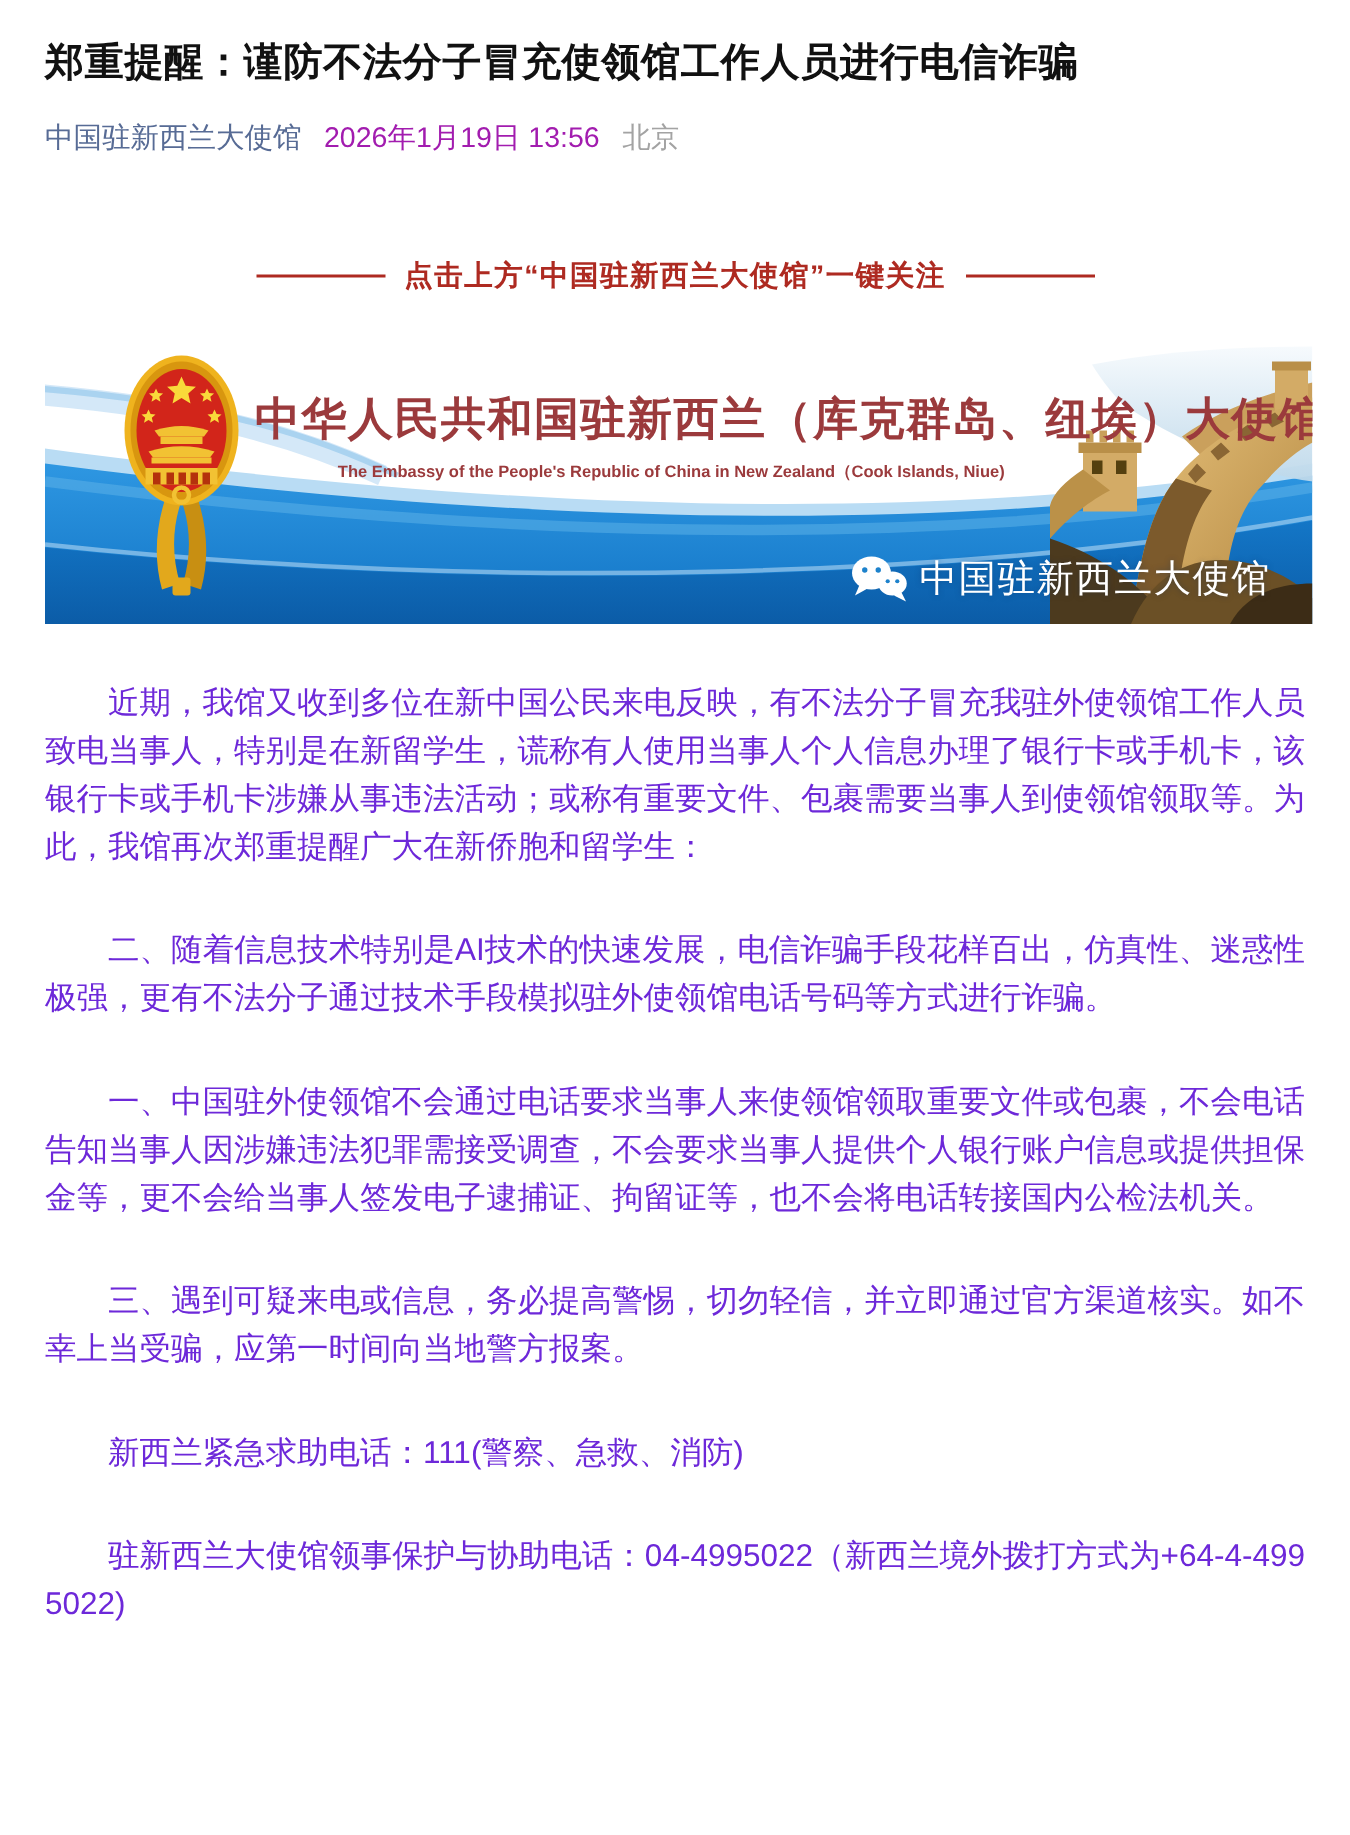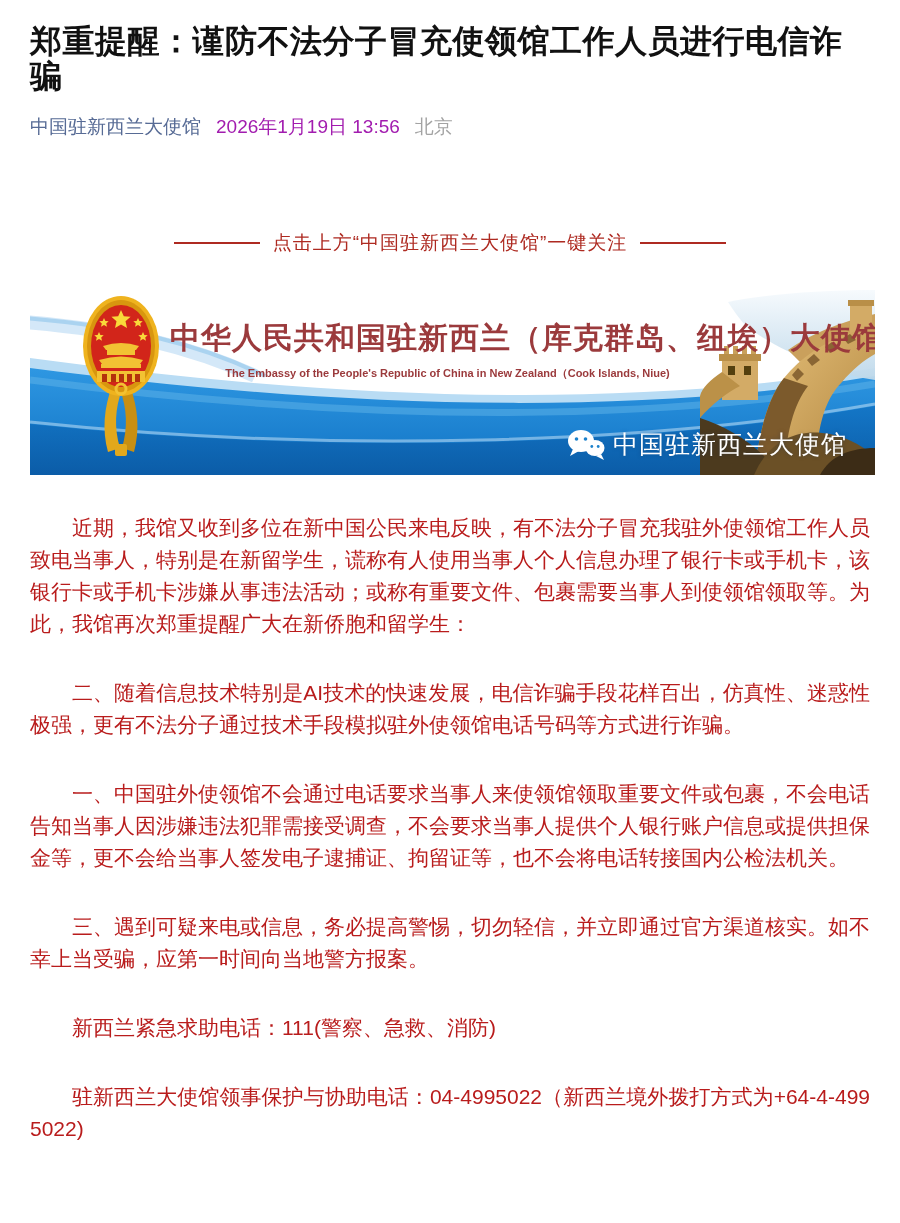--- a/index.html
+++ b/index.html
@@ -7,36 +7,36 @@
   body {
     width:900px;
     font-family:"Liberation Sans","DejaVu Sans",sans-serif;
     color:#181818;
     -webkit-font-smoothing:antialiased;
   }
   .page { width:900px; padding:20px 30px 14px; }
 
   
   .article-title {
-    font-size:32px; line-height:35px; font-weight:700;
+    font-size:26px; line-height:35px; font-weight:700;
     margin:4px 0 0; color:#111111; letter-spacing:.5px;
   }
   .byline {
     margin-top:20px; font-size:19px;
     display:flex; align-items:baseline; gap:15px; white-space:nowrap;
   }
   .byline .account { color:#576b95; cursor:pointer; }
   .byline .date    { color:#a21caf; }
   .byline .loc     { color:#a3a3a3; }
 
   
   .follow-line {
-    margin-top:90px;
+    margin-top:66px;
     display:flex; align-items:center; justify-content:center; gap:13px;
-    color:#ae2a21; font-weight:400; font-size:19px; letter-spacing:1px;
+    color:#ae2a21; font-weight:700; font-size:19px; letter-spacing:1px;
   }
   .follow-line .dash { width:86px; height:2px; background:#ae2a21; }
 
   
   .banner {
     position:relative; width:845px; height:187px;
     margin:32px auto 0; overflow:hidden; background:#ffffff;
   }
   .banner .waves { position:absolute; left:0; top:0; width:845px; height:187px; }
   .banner .wall  { position:absolute; right:0; top:0; width:175px; height:187px; }
@@ -51,21 +51,21 @@
     position:absolute; right:28px; bottom:14px;
     display:flex; align-items:center; gap:8px;
     color:#ffffff; font-size:25px; letter-spacing:1px;
     text-shadow:0 0 4px rgba(0,40,90,.35);
   }
   .wechat-row svg { display:block; }
 
   
   .content { margin-top:37px; }
   .content p {
-    font-size:21px; line-height:32px; color:#b91c1c;
+    font-size:21px; line-height:32px; color:#6d28d9;
     text-align:justify; text-indent:2em;
     margin:0 0 37px; word-break:break-all;
   }
   .content p:last-child { margin-bottom:0; }
 </style>
 </head>
 <body>
 
 <div class="page">
 

